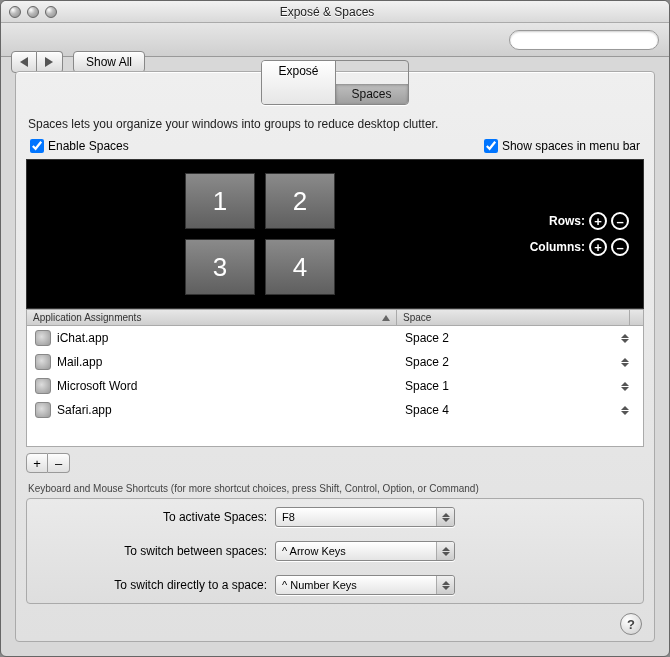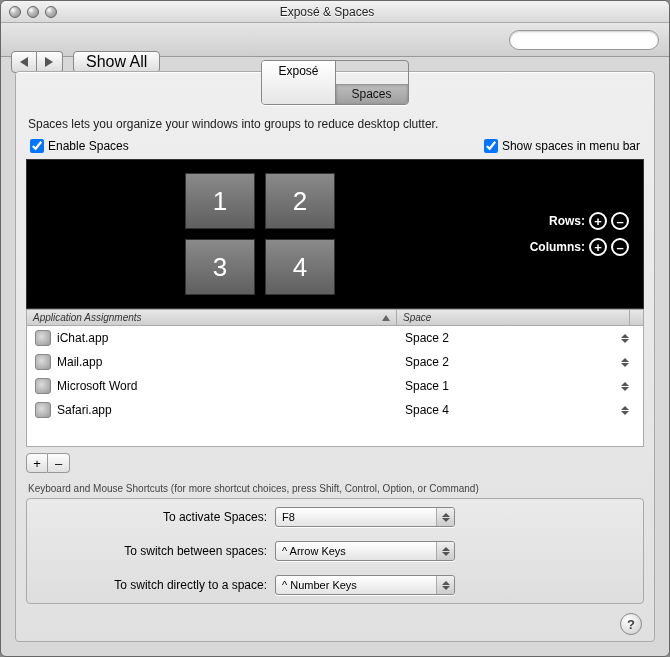--- a/index.html
+++ b/index.html
@@ -57,21 +57,21 @@
   gap: 6px;
 }
 .nav-btn, .showall-btn {
   height: 22px;
   background: linear-gradient(#fdfdfd, #dcdcdc);
   border: 1px solid #888;
   border-radius: 4px;
   display: flex;
   align-items: center;
   justify-content: center;
-  font-size: 16px;
+  font-size: 12px;
   box-shadow: inset 0 1px 0 #fff;
   margin-top: 44px;
 }
 .nav-seg { display: flex; }
 .nav-seg .nav-btn { width: 26px; border-radius: 0; }
 .nav-seg .nav-btn:first-child { border-radius: 4px 0 0 4px; }
 .nav-seg .nav-btn:last-child { border-radius: 0 4px 4px 0; border-left: none; }
 .showall-btn { padding: 0 12px; margin-left: 4px; }
 .search-wrap { margin-left: auto; }
 .search {
@@ -204,21 +204,20 @@
   margin-top: 0;
   border: 1px solid #aaa;
   background: #fff;
 }
 .table-head {
   display: flex;
   background: linear-gradient(#e7e7e7, #cfcfcf);
   border-bottom: 1px solid #aaa;
   font-size: 10px;
   color: #333;
-  font-style: italic;
 }
 .th {
   padding: 2px 6px;
   border-right: 1px solid #aaa;
   display: flex;
   align-items: center;
   justify-content: space-between;
 }
 .th-app { flex: 1; }
 .th-space { width: 232px; border-right: none; }

